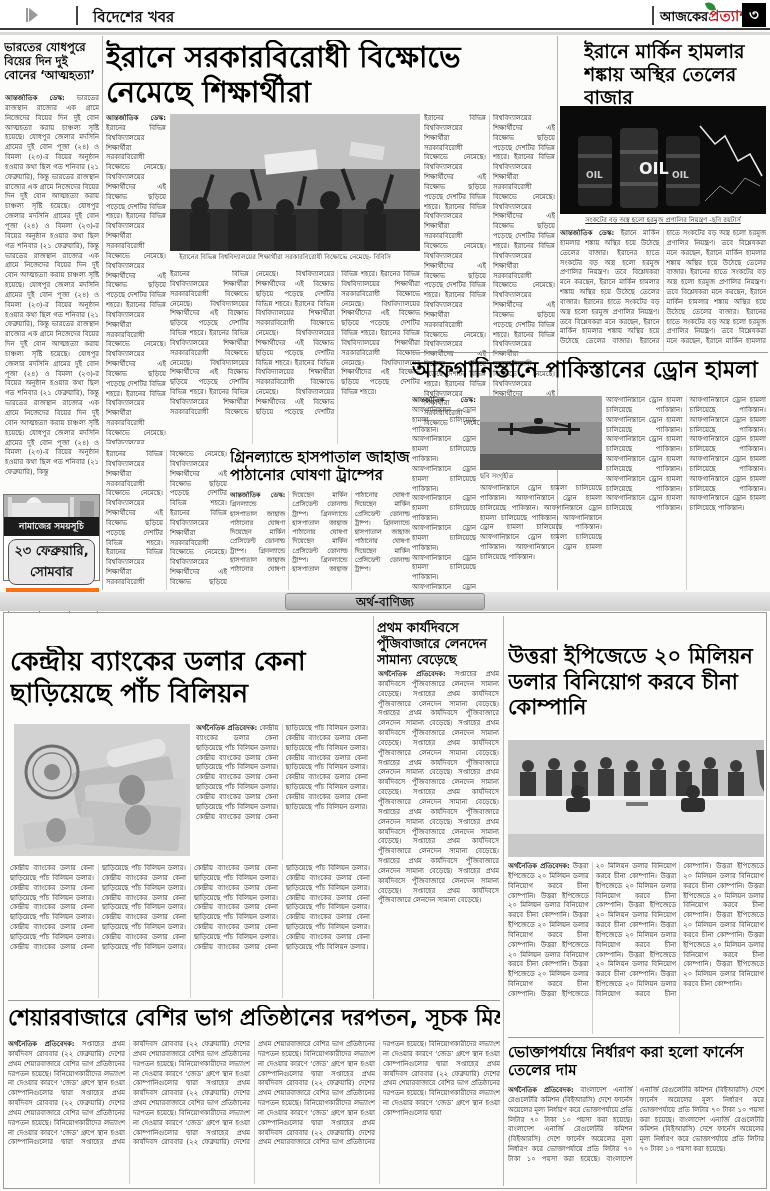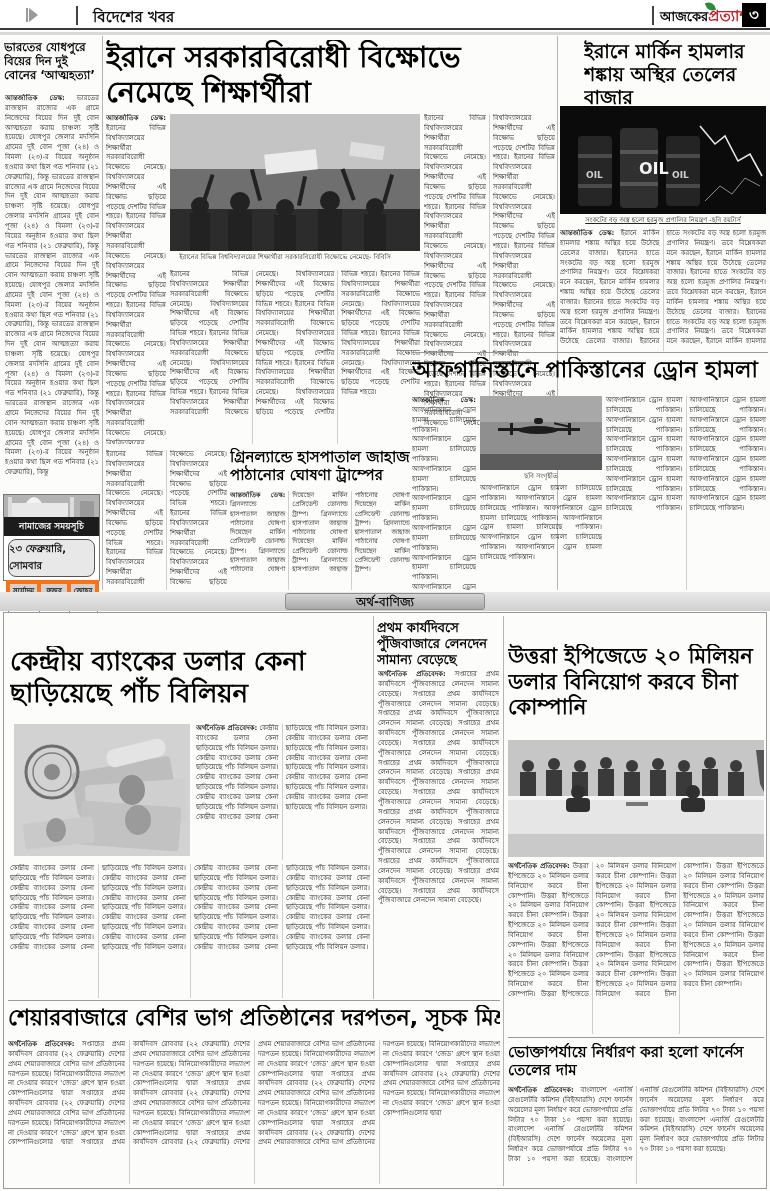--- a/index.html
+++ b/index.html
@@ -32,21 +32,21 @@
   #mh-logo{left:660px;top:4px;height:22px;white-space:nowrap;}
   #mh-logo .lg-black{font-size:13px;font-weight:bold;color:#000;}
   #mh-logo .lg-red{font-size:15px;font-weight:bold;color:#c42127;}
   #mh-leaf{position:absolute;left:46px;top:-2px;width:9px;height:9px;background:#2e8b3a;border-radius:0 80% 0 80%;transform:rotate(-15deg);}
   #mh-pagebox{left:742px;top:3px;width:24px;height:24px;background:#000;color:#fff;font-size:15px;font-weight:bold;text-align:center;line-height:24px;}
   #mh-strip{top:32px;left:0;width:770px;height:3px;background:#d9d9d9;}
   
   #prayer{left:3px;top:494px;width:97px;height:87px;border:1px solid #777;background:#fff;}
   #prayer .pimg{height:22px;background:#b7b7b7;position:relative;overflow:hidden;}
   #prayer .ptitle{background:#1c1c1c;color:#fff;font-size:9px;font-weight:bold;text-align:center;padding:2px 0;}
-  #prayer .pdate{margin:3px 4px;border:1px solid #555;border-radius:8px;background:#e8e8e8;font-size:10px;font-weight:bold;padding:1px 0;}
+  #prayer .pdate{margin:3px 4px;border:1px solid #555;border-radius:8px;background:#e8e8e8;font-size:13px;font-weight:bold;text-align:center;padding:1px 0;}
   #prayer table{width:93px;margin:0 2px;border-collapse:collapse;font-size:7px;text-align:center;}
   #prayer th{background:#d2d2d2;border:4px solid #f97316;font-weight:bold;padding:1px 0;}
   #prayer td{border:1px solid #888;padding:12px 0;}
   
   #biz-strip{left:0;top:592px;width:770px;height:19px;background:linear-gradient(#e9e9e9,#cfcfcf);}
   #biz-label{left:285px;top:593px;width:200px;height:17px;background:linear-gradient(#d6d6d6,#a8a8a8);border:1px solid #8c8c8c;border-radius:3px;font-size:12px;font-weight:bold;text-align:center;line-height:16px;color:#111;}
   #biz-frame{left:3px;top:612px;width:764px;height:577px;border:1px solid #999;background:#fcfcfa;}
 </style>
 </head>
 <body>
@@ -144,21 +144,21 @@
     <g fill="#1d1d1d">
       <ellipse cx="58" cy="34" rx="20" ry="4"></ellipse>
       <rect x="18" y="32" width="82" height="3"></rect>
       <rect x="30" y="27" width="3" height="12"></rect>
         <rect x="88" y="27" width="3" height="12"></rect>
       <rect x="54" y="22" width="9" height="6" rx="3"></rect>
       <rect x="74" y="28" width="16" height="2" transform="rotate(12 82 29)"></rect>
     </g>
   </svg>
 </div>
-<div class="abs caption" style="left:480px;top:472px;width:122px;text-align:center;">ছবি সংগৃহীত</div>
+<div class="abs caption" style="left:480px;top:472px;width:122px;text-align:left;">ছবি সংগৃহীত</div>
 <div class="abs btxt" style="left:412px;top:396px;width:64px;height:194px;"><b>আন্তর্জাতিক ডেস্ক:</b> <span>আফগানিস্তানে ড্রোন হামলা চালিয়েছে পাকিস্তান। আফগানিস্তানে ড্রোন হামলা চালিয়েছে পাকিস্তান। আফগানিস্তানে ড্রোন হামলা চালিয়েছে পাকিস্তান। আফগানিস্তানে ড্রোন হামলা চালিয়েছে পাকিস্তান। আফগানিস্তানে ড্রোন হামলা চালিয়েছে পাকিস্তান। আফগানিস্তানে ড্রোন হামলা চালিয়েছে পাকিস্তান। আফগানিস্তানে ড্রোন হামলা চালিয়েছে পাকিস্তান।</span></div>
 <div class="abs btxt cols2" style="left:606px;top:396px;width:160px;height:194px;"><span>আফগানিস্তানে ড্রোন হামলা চালিয়েছে পাকিস্তান। আফগানিস্তানে ড্রোন হামলা চালিয়েছে পাকিস্তান। আফগানিস্তানে ড্রোন হামলা চালিয়েছে পাকিস্তান। আফগানিস্তানে ড্রোন হামলা চালিয়েছে পাকিস্তান। আফগানিস্তানে ড্রোন হামলা চালিয়েছে পাকিস্তান। আফগানিস্তানে ড্রোন হামলা চালিয়েছে পাকিস্তান। আফগানিস্তানে ড্রোন হামলা চালিয়েছে পাকিস্তান। আফগানিস্তানে ড্রোন হামলা চালিয়েছে পাকিস্তান। আফগানিস্তানে ড্রোন হামলা চালিয়েছে পাকিস্তান। আফগানিস্তানে ড্রোন হামলা চালিয়েছে পাকিস্তান। আফগানিস্তানে ড্রোন হামলা চালিয়েছে পাকিস্তান। আফগানিস্তানে ড্রোন হামলা চালিয়েছে পাকিস্তান।</span></div>
 <div class="abs btxt" style="left:480px;top:484px;width:122px;height:106px;"><span>আফগানিস্তানে ড্রোন হামলা চালিয়েছে পাকিস্তান। আফগানিস্তানে ড্রোন হামলা চালিয়েছে পাকিস্তান। আফগানিস্তানে ড্রোন হামলা চালিয়েছে পাকিস্তান। আফগানিস্তানে ড্রোন হামলা চালিয়েছে পাকিস্তান। আফগানিস্তানে ড্রোন হামলা চালিয়েছে পাকিস্তান। আফগানিস্তানে ড্রোন হামলা চালিয়েছে পাকিস্তান।</span></div>
 
 <div id="prayer" class="abs">
   <div class="pimg">
     <svg width="95" height="22" viewBox="0 0 95 22">
       <rect width="95" height="22" fill="#b3b3b3"></rect>
       <rect x="8" y="8" width="56" height="14" fill="#e8e8e8"></rect>
       <path d="M22 8 Q30 -4 38 8 Z" fill="#f2f2f2"></path>

